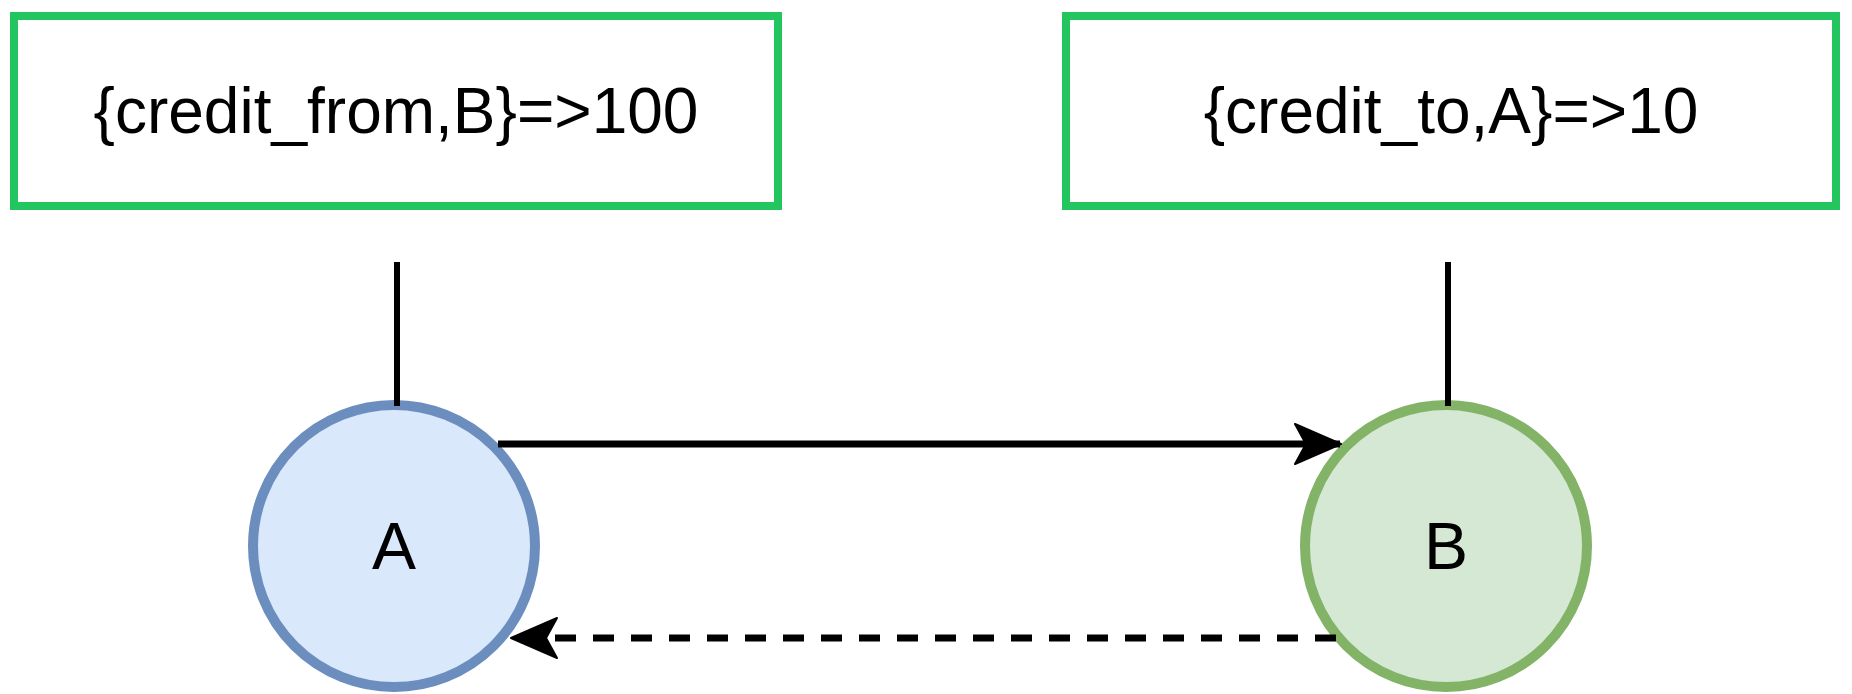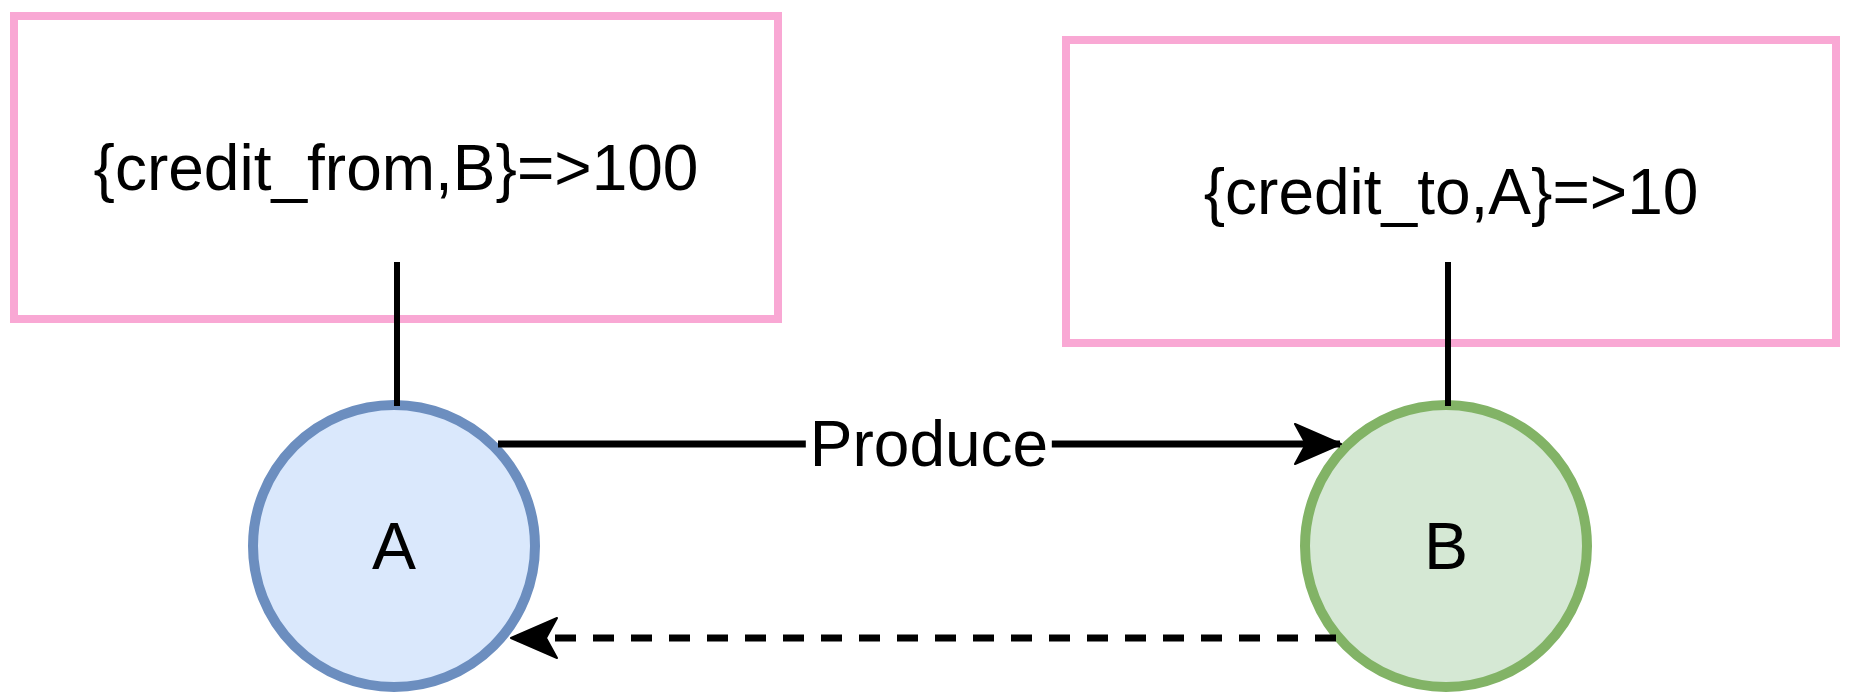--- a/index.html
+++ b/index.html
@@ -11,33 +11,33 @@
   .canvas {
     position: relative;
     width: 1852px;
     height: 694px;
     background: #ffffff;
     overflow: hidden;
   }
   .state-box {
     position: absolute;
     top: 12px;
-    height: 311px;
+    height: 198px;
     box-sizing: border-box;
-    border: 8px solid #f9a8d4;
+    border: 8px solid #22c55e;
     background: #ffffff;
     display: flex;
     align-items: center;
     justify-content: center;
     font-size: 64px;
     color: #000000;
     white-space: nowrap;
   }
   #box-a { left: 10px;   width: 772px; }
-  #box-b { left: 1062px; width: 778px; margin-top: 24px; }
+  #box-b { left: 1062px; width: 778px; }
 
   .node-circle {
     position: absolute;
     top: 400px;
     width: 292px;
     height: 292px;
     box-sizing: border-box;
     border-radius: 50%;
     display: flex;
     align-items: center;
@@ -105,15 +105,14 @@
     </defs>
 
     <line x1="397" y1="262" x2="397" y2="406" stroke="#000000" stroke-width="6"></line>
     <line x1="1448" y1="262" x2="1448" y2="406" stroke="#000000" stroke-width="6"></line>
 
     <line x1="498" y1="444" x2="1340" y2="444" stroke="#000000" stroke-width="7" marker-end="url(#arrowhead)"></line>
 
     <line x1="1336" y1="638" x2="512" y2="638" stroke="#000000" stroke-width="7" stroke-dasharray="21 17" marker-end="url(#arrowhead)"></line>
   </svg>
 
-  <div class="edge-label" id="label-produce">Produce</div>
 
 </div>
 
 </body></html>

